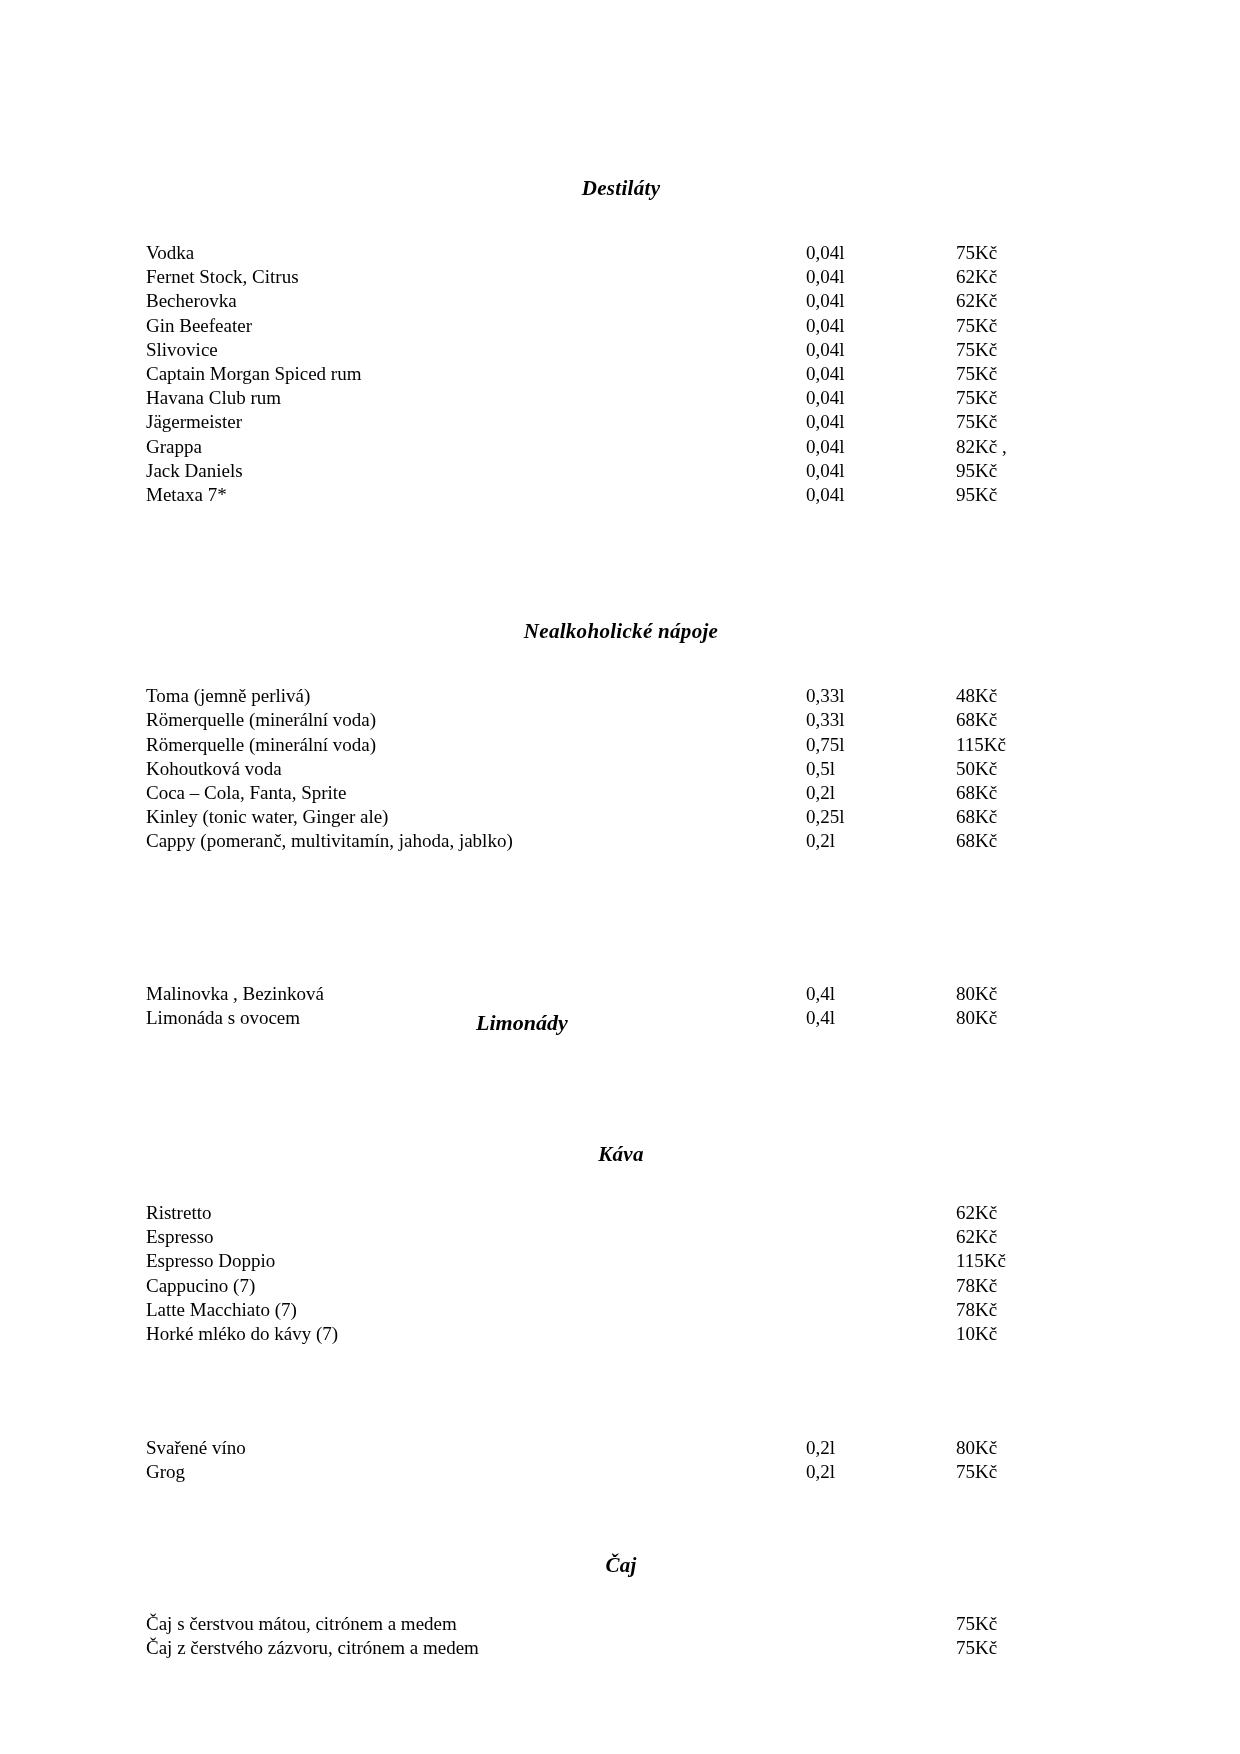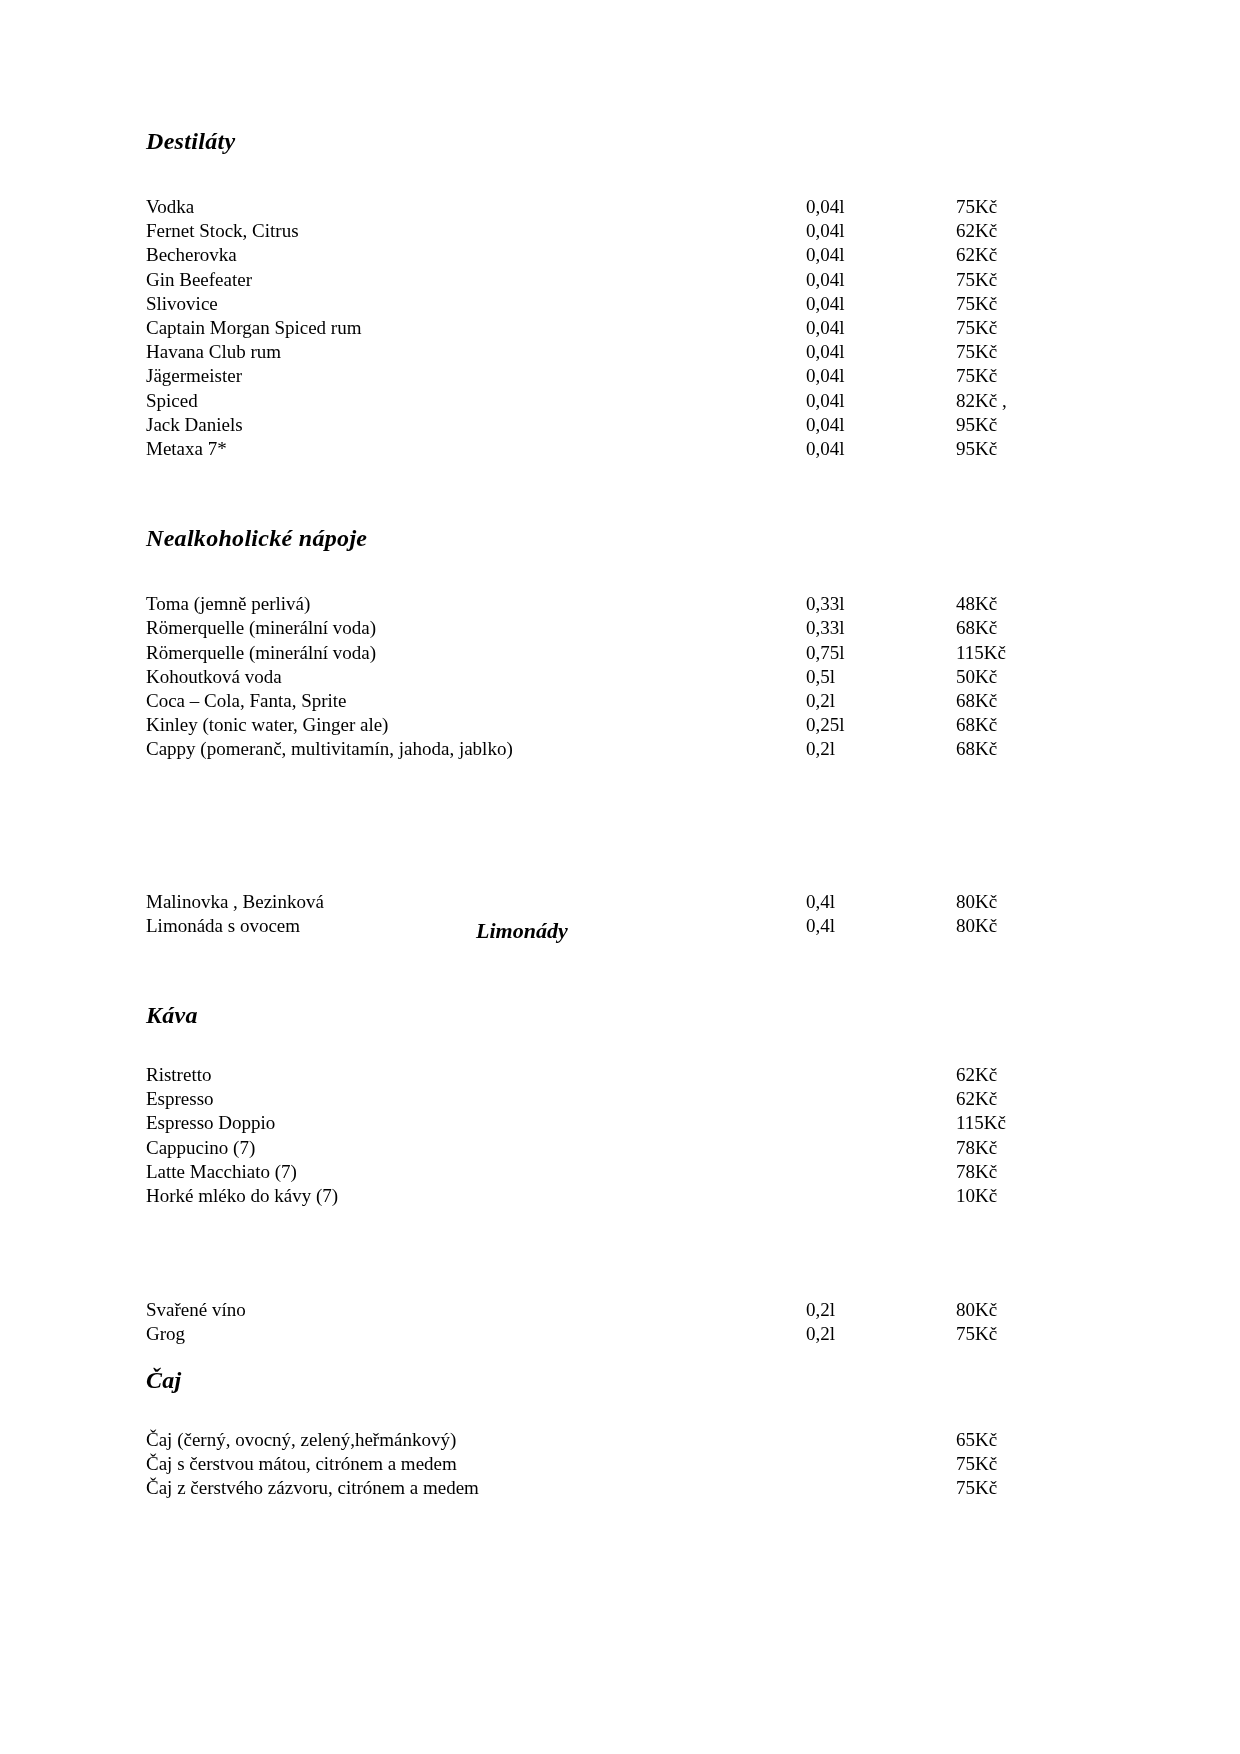--- a/index.html
+++ b/index.html
@@ -23,24 +23,26 @@
     box-sizing: border-box;
   }
   .content {
     position: absolute;
     left: 146px;
     top: 128px;
     width: 950px;
   }
 
   .section-title {
+    text-align: center;
     font-style: italic;
     font-weight: bold;
-    font-size: 24px;
+    font-size: 21px;
     letter-spacing: 0.3px;
+    margin-top: 48px;
   }
 
   table.items {
     width: 100%;
     border-collapse: collapse;
     font-size: 19px;
   }
   table.items td {
     padding: 0;
     line-height: 24.2px;
@@ -116,21 +118,21 @@
         <td class="name">Havana Club rum</td>
         <td class="vol">0,04l</td>
         <td class="price">75Kč</td>
       </tr>
       <tr>
         <td class="name">Jägermeister</td>
         <td class="vol">0,04l</td>
         <td class="price">75Kč</td>
       </tr>
       <tr>
-        <td class="name">Spiced</td>
+        <td class="name">Grappa</td>
         <td class="vol">0,04l</td>
         <td class="price">82Kč ,</td>
       </tr>
       <tr>
         <td class="name">Jack Daniels</td>
         <td class="vol">0,04l</td>
         <td class="price">95Kč</td>
       </tr>
       <tr>
         <td class="name">Metaxa 7*</td>
@@ -261,25 +263,20 @@
       </tr>
     </tbody>
       </table>
 
     <div class="gap-20"></div>
 
     <div class="section-title">Čaj</div>
     <div class="gap-34"></div>
     <table class="items">
       <tbody>
-          <tr>
-        <td class="name">Čaj (černý, ovocný, zelený,heřmánkový)</td>
-        <td class="vol"></td>
-        <td class="price">65Kč</td>
-      </tr>
       <tr>
         <td class="name">Čaj s čerstvou mátou, citrónem a medem</td>
         <td class="vol"></td>
         <td class="price">75Kč</td>
       </tr>
       <tr>
         <td class="name">Čaj z čerstvého zázvoru, citrónem a medem</td>
         <td class="vol"></td>
         <td class="price">75Kč</td>
       </tr>

